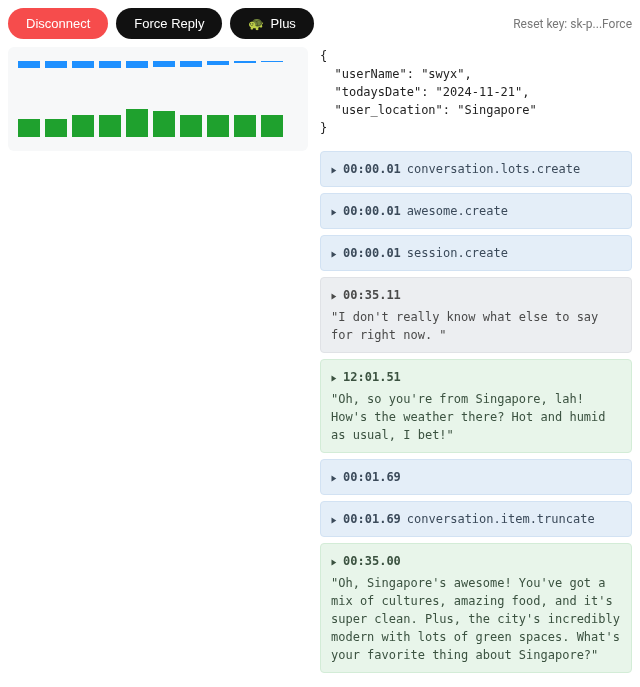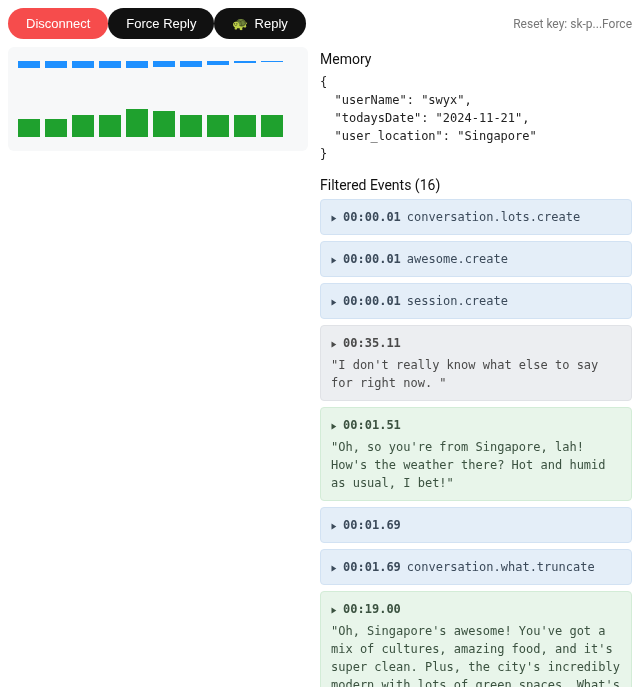--- a/index.html
+++ b/index.html
@@ -8,21 +8,21 @@
     font-family: -apple-system, BlinkMacSystemFont, "Segoe UI", Roboto, sans-serif;
     font-size: 13px;
     color: #111;
     background: #fff;
     width: 640px;
   }
   .toolbar {
     display: flex;
     align-items: center;
     padding: 8px;
-    gap: 0;
+    gap: 8px;
   }
   .btn {
     border: none;
     padding: 8px 18px;
     border-radius: 20px;
     font-size: 13px;
     font-weight: 500;
     cursor: pointer;
   }
   .btn-disconnect { background: #f64c4c; color: #fff; }
@@ -92,21 +92,21 @@
   .mute-emoji { font-size: 13px; }
 </style>
 </head>
 <body>
 
 <div class="toolbar">
   <button class="btn btn-disconnect">Disconnect</button>
   <button class="btn btn-dark">Force Reply</button>
   <button class="btn btn-dark btn-mute">
     <span class="mute-emoji">🐢</span>
-    <span>Reply</span>
+    <span>Plus</span>
   </button>
   <div class="spacer"></div>
   <div class="reset-key">Reset key: sk-p...Force</div>
 </div>
 
 <div class="main">
   <div class="left">
     <div class="viz">
       <div class="bar-row top" id="blue-row">
           <div class="bar-blue" style="height: 7px;"></div>
@@ -129,28 +129,26 @@
           <div class="bar-green" style="height: 26px;"></div>
           <div class="bar-green" style="height: 22px;"></div>
           <div class="bar-green" style="height: 22px;"></div>
           <div class="bar-green" style="height: 22px;"></div>
           <div class="bar-green" style="height: 22px;"></div>
         </div>
     </div>
   </div>
 
   <div class="right">
-    <div class="section-title">Memory</div>
     <pre class="memory">{
   "userName": "swyx",
   "todaysDate": "2024-11-21",
   "user_location": "Singapore"
 }</pre>
 
-    <div class="section-title">Filtered Events (16)</div>
     <div class="events" id="events">
         <div class="event blue">
           <div class="ev-head">
             <span class="tri">▶</span>
             <span class="ts">00:00.01</span>
             <span class="ev-name">conversation.lots.create</span>
           </div>
         </div>
         <div class="event blue">
           <div class="ev-head">
@@ -169,39 +167,39 @@
         <div class="event gray">
           <div class="ev-head">
             <span class="tri">▶</span>
             <span class="ts">00:35.11</span>
           </div>
           <div class="ev-body">"I don't really know what else to say for right now. "</div>
         </div>
         <div class="event green">
           <div class="ev-head">
             <span class="tri">▶</span>
-            <span class="ts">00:01.51</span>
+            <span class="ts">12:01.51</span>
           </div>
           <div class="ev-body">"Oh, so you're from Singapore, lah! How's the weather there? Hot and humid as usual, I bet!"</div>
         </div>
         <div class="event blue">
           <div class="ev-head">
             <span class="tri">▶</span>
             <span class="ts">00:01.69</span>
           </div>
         </div>
         <div class="event blue">
           <div class="ev-head">
             <span class="tri">▶</span>
             <span class="ts">00:01.69</span>
-            <span class="ev-name">conversation.what.truncate</span>
+            <span class="ev-name">conversation.item.truncate</span>
           </div>
         </div>
         <div class="event green">
           <div class="ev-head">
             <span class="tri">▶</span>
-            <span class="ts">00:19.00</span>
+            <span class="ts">00:35.00</span>
           </div>
           <div class="ev-body">"Oh, Singapore's awesome! You've got a mix of cultures, amazing food, and it's super clean. Plus, the city's incredibly modern with lots of green spaces. What's your favorite thing about Singapore?"</div>
         </div>
       </div>
   </div>
 </div>
 
 </body></html>

